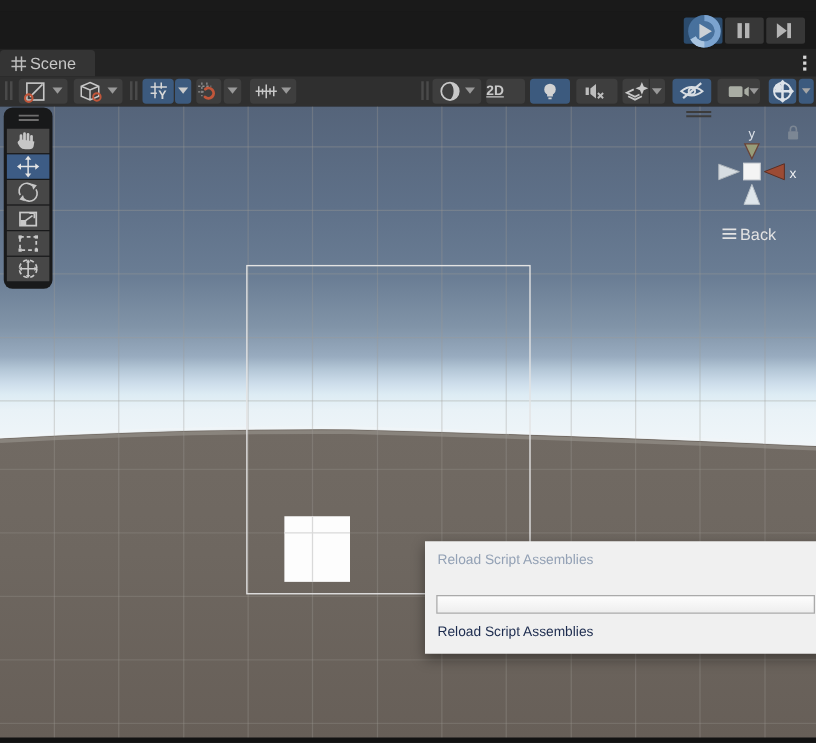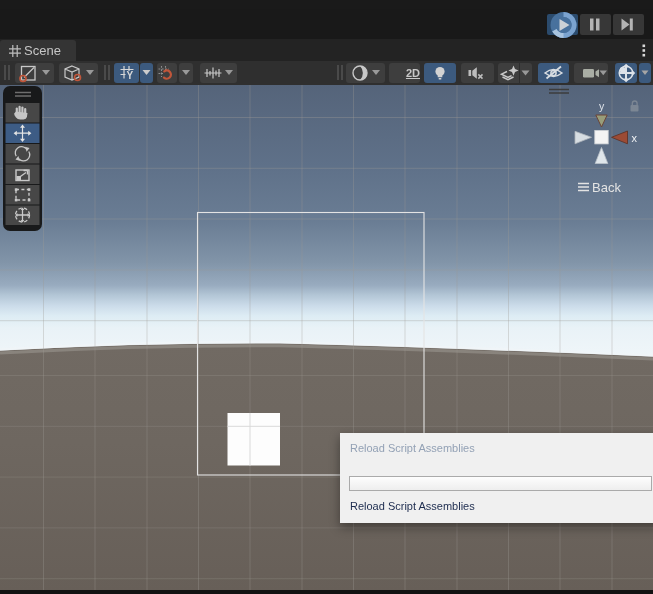--- a/index.html
+++ b/index.html
@@ -73,21 +73,21 @@
     <div class="vsep" style="left:104px;"></div>
       <div class="vsep" style="left:108px;"></div>
     <div class="tbtn tblue" style="left:114px;width:25px;"></div>
     <div class="tbtn tblue" style="left:140px;width:13px;"></div>
     <div class="tbtn" style="left:157px;width:20px;"></div>
     <div class="tbtn" style="left:179px;width:14px;"></div>
     <div class="tbtn" style="left:200px;width:37px;"></div>
     <div class="vsep" style="left:337px;"></div>
       <div class="vsep" style="left:341px;"></div>
     <div class="tbtn" style="left:346px;width:39px;"></div>
-    <div class="tbtn" style="left:389px;width:31px;color:#c8c8c8;font-size:11px;font-weight:bold;text-align:right;line-height:20px;text-decoration:underline;">2D</div>
+    <div class="tbtn" style="left:389px;width:31px;color:#c8c8c8;font-size:11px;font-weight:bold;text-align:left;line-height:20px;text-decoration:underline;">2D</div>
     <div class="tbtn tblue" style="left:424px;width:32px;"></div>
     <div class="tbtn" style="left:461px;width:33px;"></div>
     <div class="tbtn" style="left:498px;width:34px;"></div>
     <div style="position:absolute;left:519px;top:2px;width:1px;height:20px;background:#2e2e2e;"></div>
     <div class="tbtn tblue" style="left:538px;width:31px;"></div>
     <div class="tbtn" style="left:574px;width:34px;"></div>
     <div class="tbtn tblue" style="left:615px;width:22px;"></div>
     <div class="tbtn tblue" style="left:639px;width:12px;"></div>
 
     <svg class="abs" style="left:0;top:0;" width="653" height="24" viewBox="0 0 653 24">

